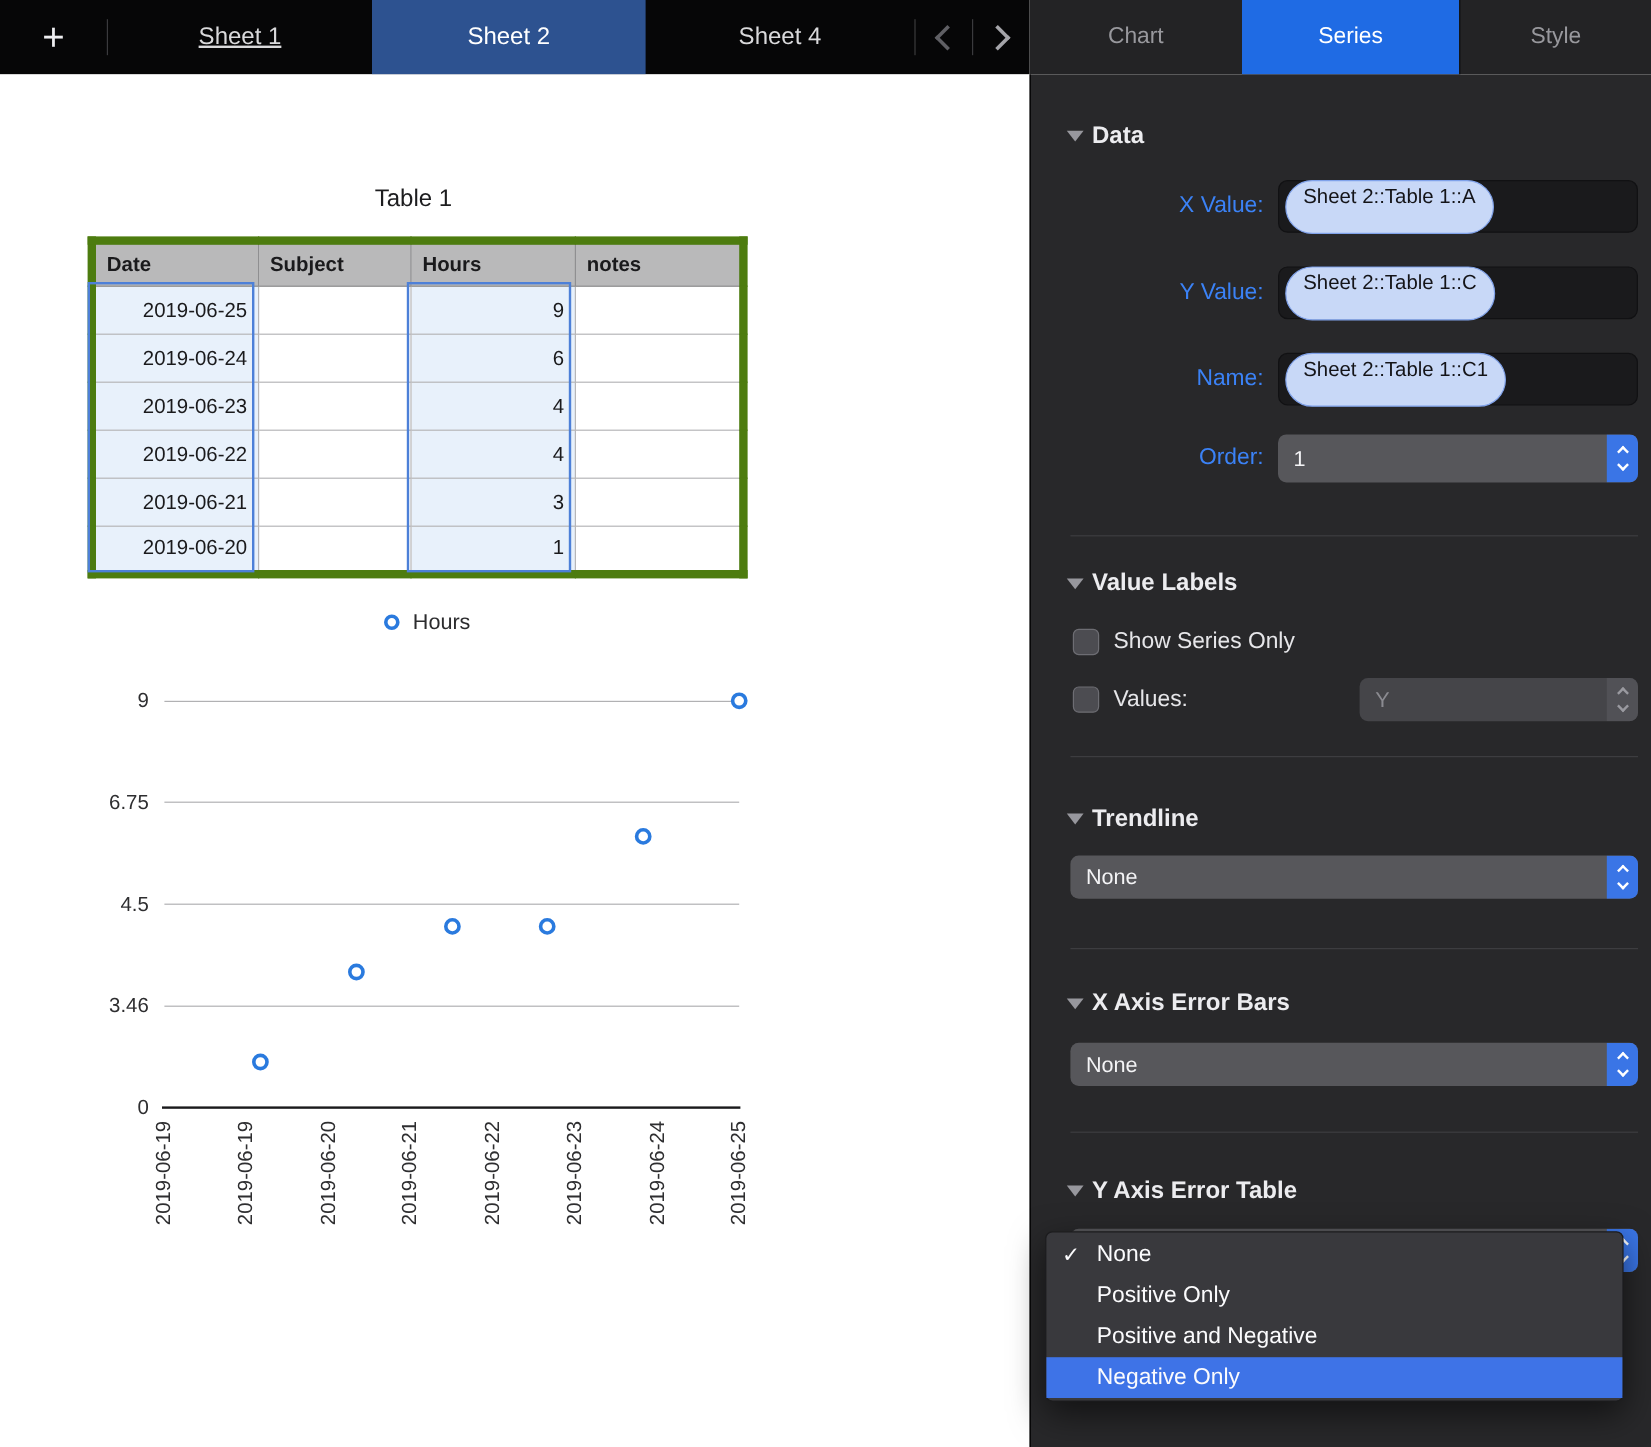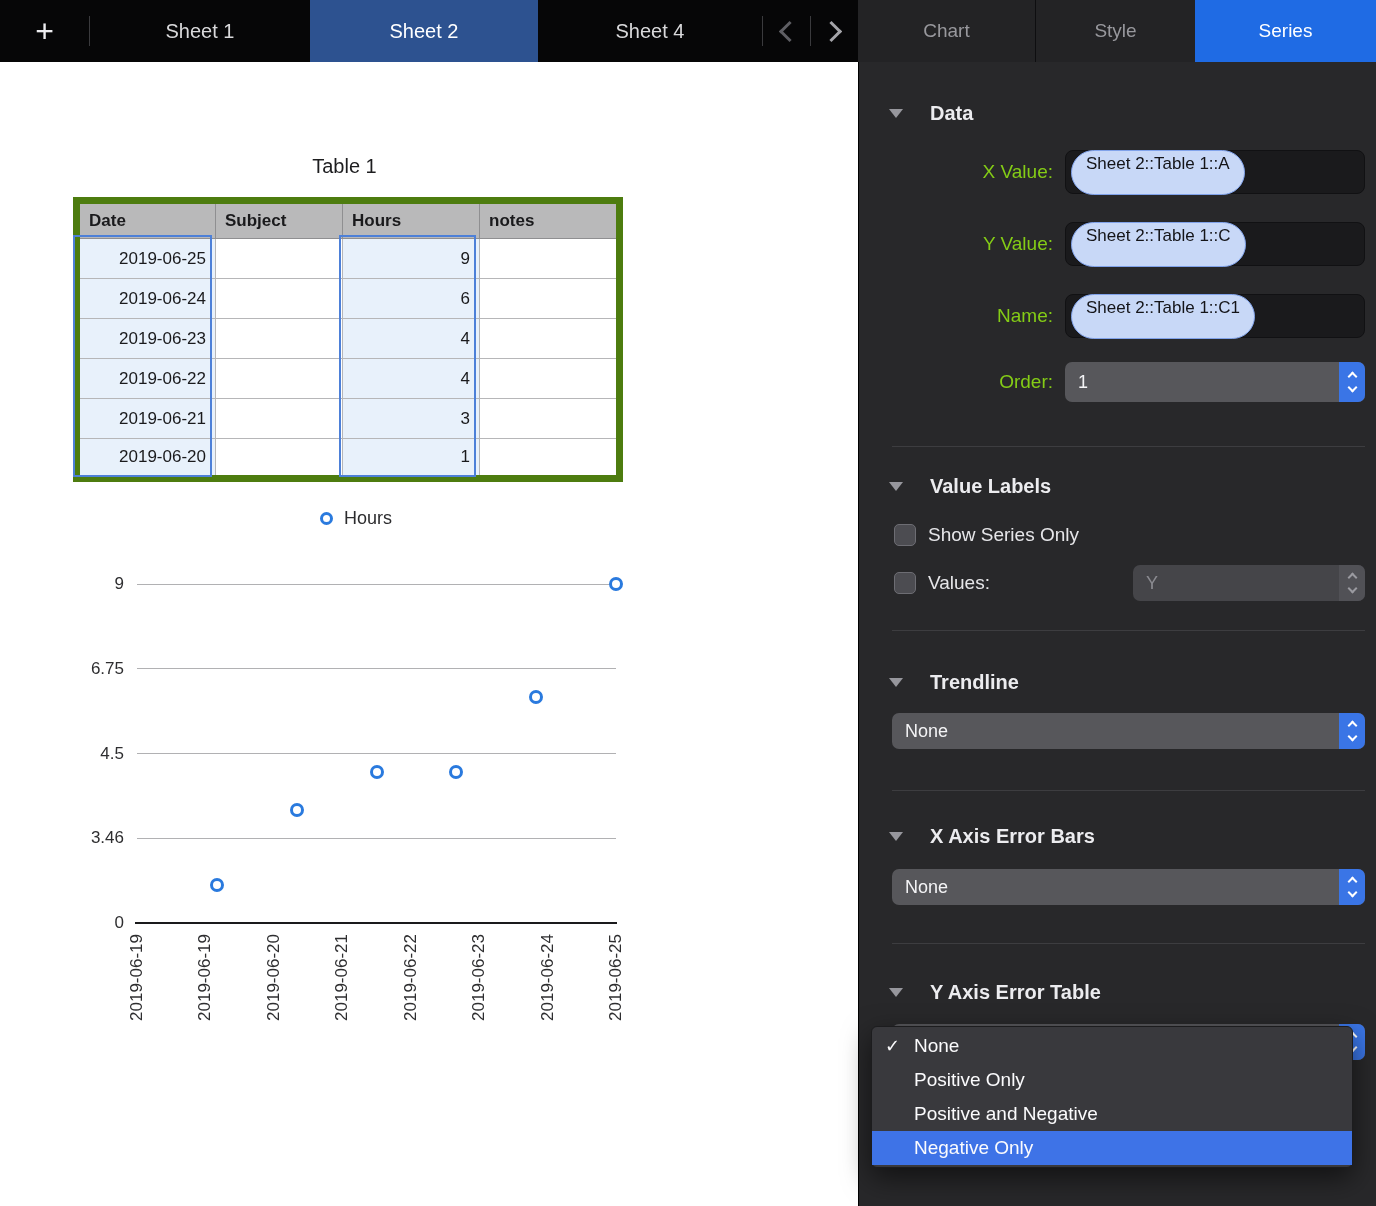--- a/index.html
+++ b/index.html
@@ -39,24 +39,24 @@
   .legend-label { font-size:18px; color:#2c2c2e; }
 
   .gl { position:absolute; left:137px; width:479px; height:1px; background:#b1b1b3; }
   .yl { position:absolute; left:58px; width:66px; height:22px; line-height:22px; text-align:right; font-size:17px; color:#2e2e30; }
   .xaxis { position:absolute; left:135px; top:860px; width:482px; height:2px; background:#1a1a1c; }
   .xt { position:absolute; top:917px; width:110px; height:20px; line-height:20px; text-align:right; font-size:17px; color:#2e2e30; transform:rotate(-90deg); }
   .pt { position:absolute; width:14px; height:14px; border:3px solid #2a7ade; border-radius:50%; background:#fff; }
 
   
   #panel { position:absolute; left:858px; top:62px; width:518px; height:1144px; background:#28282a; border-left:1px solid #000; }
-  .sec-hdr { position:absolute; left:30px; height:26px; display:flex; align-items:center; gap:27px; }
+  .sec-hdr { position:absolute; left:30px; height:26px; display:flex; align-items:center; gap:7px; }
   .sec-title { font-size:20px; font-weight:bold; color:#ececef; }
   .tri { width:0; height:0; border-left:7px solid transparent; border-right:7px solid transparent; border-top:9px solid #97979d; }
-  .row-label { position:absolute; left:24px; width:170px; text-align:right; font-size:19px; color:#84cc16; }
+  .row-label { position:absolute; left:24px; width:170px; text-align:right; font-size:19px; color:#3b82f6; }
   .token-field { position:absolute; left:206px; width:300px; height:44px; background:#1a1a1c; border:1px solid #111113; border-radius:8px; display:flex; align-items:center; padding:0 5px; }
   .token-pill { background:#c8d8f7; border:1px solid #80a2ea; border-radius:999px; padding:3px 14px 20px; font-size:17px; color:#141418; white-space:nowrap; }
   .dropdown { position:absolute; background:#57575b; border-radius:7px; display:flex; align-items:stretch; overflow:hidden; }
   .dd-val { flex:1; display:flex; align-items:center; padding-left:13px; font-size:18px; color:#f4f4f6; }
   .stepper { width:26px; background:#3a75e6; display:flex; flex-direction:column; align-items:center; justify-content:center; gap:4px; }
   .chev-up { width:7px; height:7px; border-left:2px solid #fff; border-top:2px solid #fff; transform:rotate(45deg); }
   .chev-down { width:7px; height:7px; border-right:2px solid #fff; border-bottom:2px solid #fff; transform:rotate(45deg); }
   .dropdown.disabled { background:#454549; }
   .dropdown.disabled .dd-val { color:#8b8b91; }
   .dropdown.disabled .stepper { background:#515156; }
@@ -71,37 +71,37 @@
   .mi-check { width:29px; font-size:18px; }
 </style>
 </head>
 <body>
 
 <div id="topbar">
   <div id="tb-left">
     <button id="add-btn">+</button>
     <div class="vsep"></div>
     <div id="sheet-tabs">
-        <div class="sheet-tab" style="width: 220px;">Sheet 1</div>
+        <div class="sheet-tab" style="width: 220px; text-decoration: underline;">Sheet 1</div>
         <div class="sheet-tab active" style="width: 228px;">Sheet 2</div>
         <div class="sheet-tab" style="width: 224px;">Sheet 4</div>
       </div>
     <div class="vsep"></div>
     <div class="chev-cell">
         <span class="tb-chev-l"></span>
       </div>
     <div class="vsep"></div>
     <div class="chev-cell">
         <span class="tb-chev-r"></span>
       </div>
   </div>
   <div id="tb-right">
       <div class="insp-tab" style="width: 177px;">Chart</div>
+      <div class="insp-tab active" style="width: 181px;">Series</div>
       <div class="insp-tab" style="width: 160px;">Style</div>
-      <div class="insp-tab active" style="width: 181px;">Series</div>
     </div>
 </div>
 
 <div id="canvas">
   <div id="table-title">Table 1</div>
   <table id="data-table">
       <colgroup>
         <col style="width: 139px;">
         <col style="width: 127px;">
         <col style="width: 137px;">

